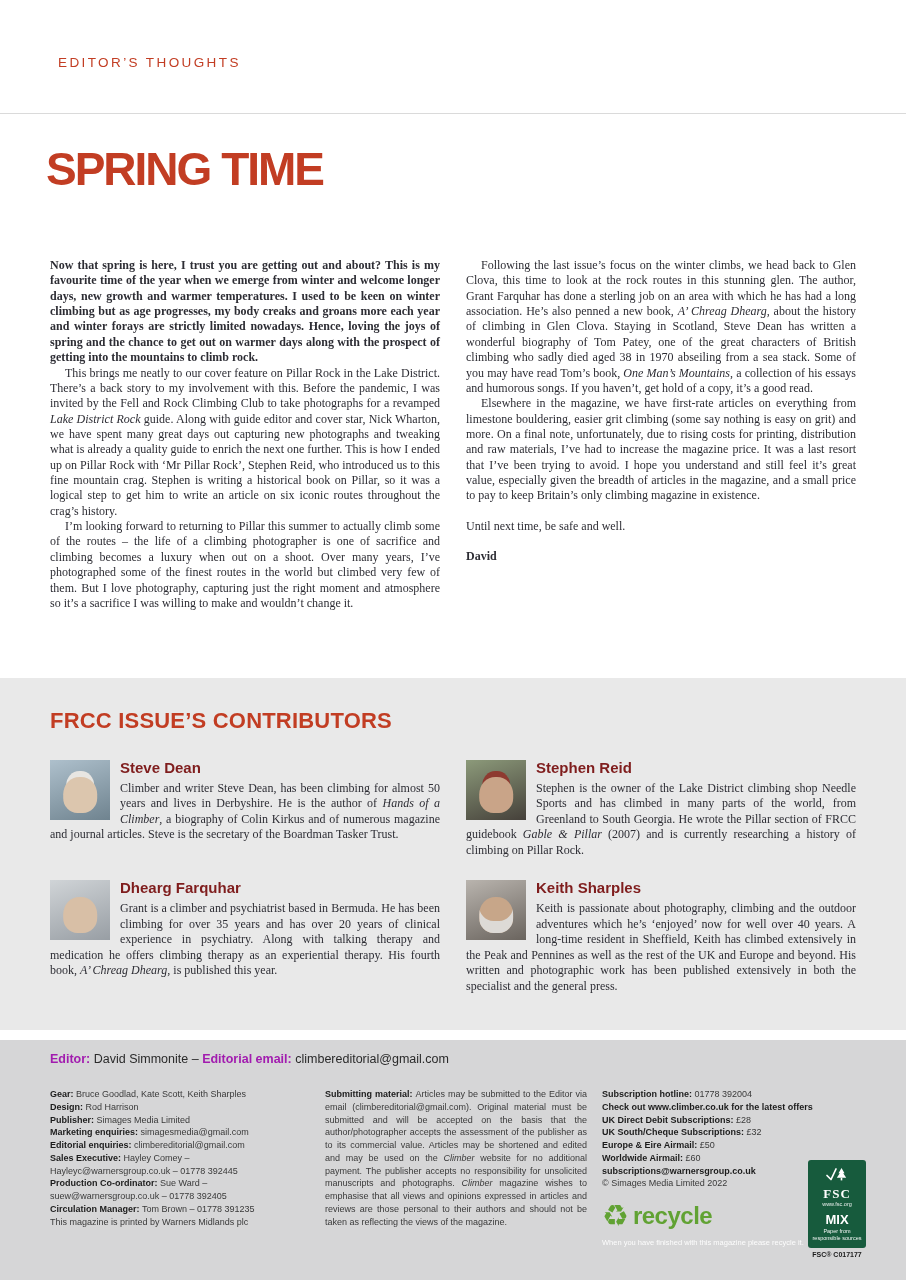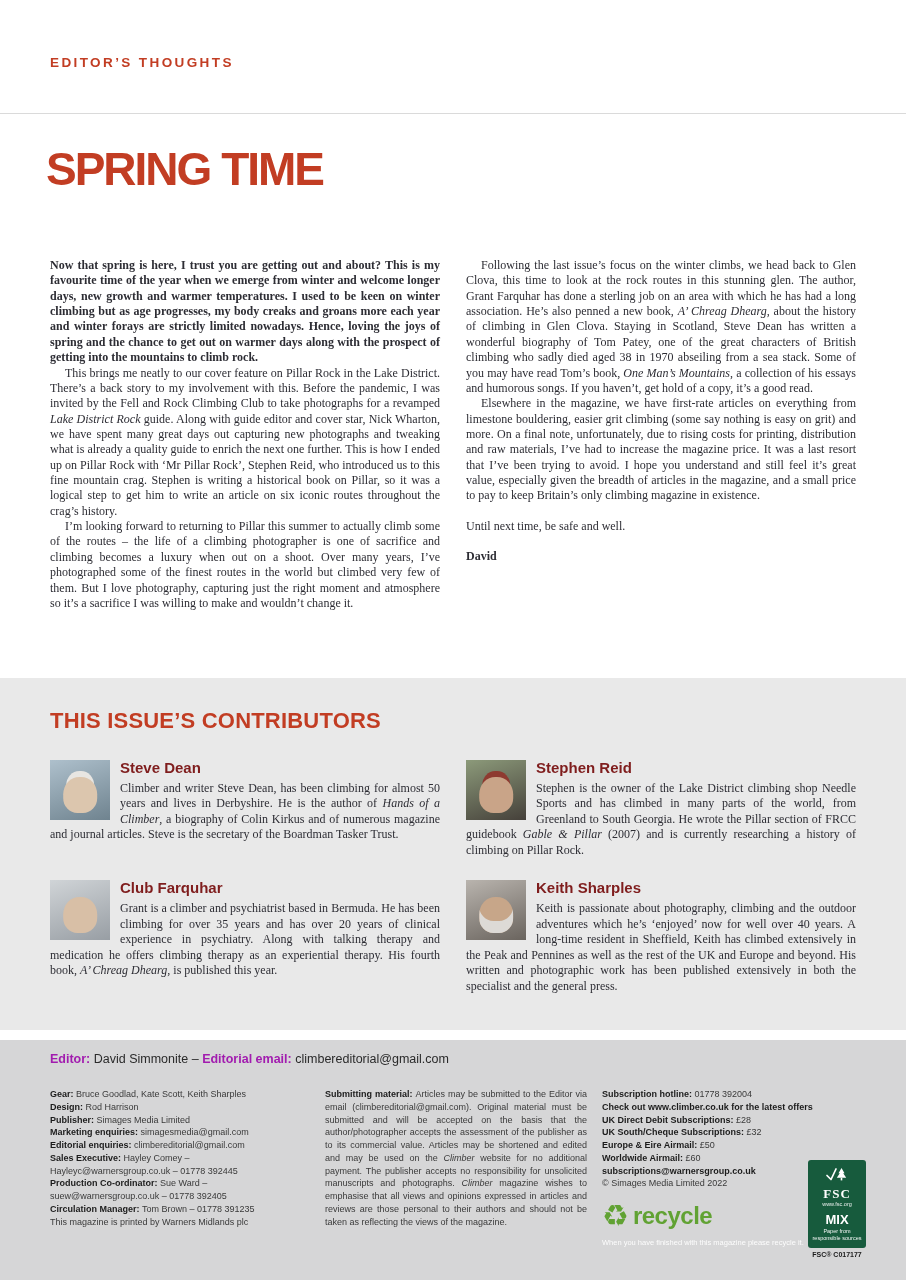--- a/index.html
+++ b/index.html
@@ -1,22 +1,22 @@
 <!DOCTYPE html>
 <html style="--accent: #c23d23;"><head>
 <meta charset="utf-8">
 <style>
   :root{ --accent:#c23d23; }
   *{margin:0;padding:0;box-sizing:border-box;}
   html,body{background:#ffffff;}
   body{width:906px;height:1280px;font-family:"Liberation Serif",serif;color:#2d2d34;}
   .page{position:relative;width:906px;height:1280px;overflow:hidden;background:#fff;}
 
-  .kicker{position:absolute;left:50px;top:55px;font-family:"Liberation Sans",sans-serif;
-    font-weight:700;font-size:13.5px;letter-spacing:2.4px;color:var(--accent);}
+  .kicker{position:absolute;left:58px;top:55px;font-family:"Liberation Sans",sans-serif;
+    font-weight:400;font-size:13.5px;letter-spacing:2.4px;color:var(--accent);}
   .top-rule{position:absolute;left:0;top:113px;width:906px;height:1px;background:#dadada;}
   .title{position:absolute;left:46px;top:146px;font-family:"Liberation Sans",sans-serif;
     font-weight:700;font-size:46px;letter-spacing:-2px;color:var(--accent);line-height:1;}
 
   .article{position:absolute;left:50px;top:258px;width:806px;display:flex;gap:26px;}
   .article .col{width:390px;font-size:12px;line-height:1.28;text-align:justify;color:#2d2d34;}
   .article p{margin:0;}
   .article .lead{font-weight:700;}
   .article .ind{text-indent:15px;}
   .article .closing{margin-top:15px;text-indent:0;}
@@ -84,38 +84,38 @@
     </div>
     <div class="col">
       <p class="ind"><span>Following the last issue’s focus on the winter climbs, we head back to Glen Clova, this time to look at the rock routes in this stunning glen. The author, Grant Farquhar has done a sterling job on an area with which he has had a long association. He’s also penned a new book, </span><span class="i">A’ Chreag Dhearg</span><span>, about the history of climbing in Glen Clova. Staying in Scotland, Steve Dean has written a wonderful biography of Tom Patey, one of the great characters of British climbing who sadly died aged 38 in 1970 abseiling from a sea stack. Some of you may have read Tom’s book, </span><span class="i">One Man’s Mountains</span><span>, a collection of his essays and humorous songs. If you haven’t, get hold of a copy, it’s a good read.</span></p>
       <p class="ind">Elsewhere in the magazine, we have first-rate articles on everything from limestone bouldering, easier grit climbing (some say nothing is easy on grit) and more. On a final note, unfortunately, due to rising costs for printing, distribution and raw materials, I’ve had to increase the magazine price. It was a last resort that I’ve been trying to avoid. I hope you understand and still feel it’s great value, especially given the breadth of articles in the magazine, and a small price to pay to keep Britain’s only climbing magazine in existence.</p>
       <p class="closing">Until next time, be safe and well.</p>
       <p class="signature">David</p>
     </div>
   </div>
 
   <section class="contributors">
-    <h2>THIS ISSUE’S CONTRIBUTORS</h2>
+    <h2>FRCC ISSUE’S CONTRIBUTORS</h2>
     <div class="people">
 
       <div class="person">
         <div class="photo p0"></div>
         <h3>Steve Dean</h3>
         <p><span>Climber and writer Steve Dean, has been climbing for almost 50 years and lives in Derbyshire. He is the author of </span><span class="i">Hands of a Climber</span><span>, a biography of Colin Kirkus and of numerous magazine and journal articles. Steve is the secretary of the Boardman Tasker Trust.</span></p>
       </div>
 
       <div class="person">
         <div class="photo p1"></div>
         <h3>Stephen Reid</h3>
         <p><span>Stephen is the owner of the Lake District climbing shop Needle Sports and has climbed in many parts of the world, from Greenland to South Georgia. He wrote the Pillar section of FRCC guidebook </span><span class="i">Gable &amp; Pillar</span><span> (2007) and is currently researching a history of climbing on Pillar Rock.</span></p>
       </div>
 
       <div class="person">
         <div class="photo p2"></div>
-        <h3>Club Farquhar</h3>
+        <h3>Dhearg Farquhar</h3>
         <p><span>Grant is a climber and psychiatrist based in Bermuda. He has been climbing for over 35 years and has over 20 years of clinical experience in psychiatry. Along with talking therapy and medication he offers climbing therapy as an experiential therapy. His fourth book, </span><span class="i">A’ Chreag Dhearg</span><span>, is published this year.</span></p>
       </div>
 
       <div class="person">
         <div class="photo p3"></div>
         <h3>Keith Sharples</h3>
         <p><span>Keith is passionate about photography, climbing and the outdoor adventures which he’s ‘enjoyed’ now for well over 40 years. A long-time resident in Sheffield, Keith has climbed extensively in the Peak and Pennines as well as the rest of the UK and Europe and beyond. His written and photographic work has been published extensively in both the specialist and the general press.</span></p>
       </div>
 
     </div>

